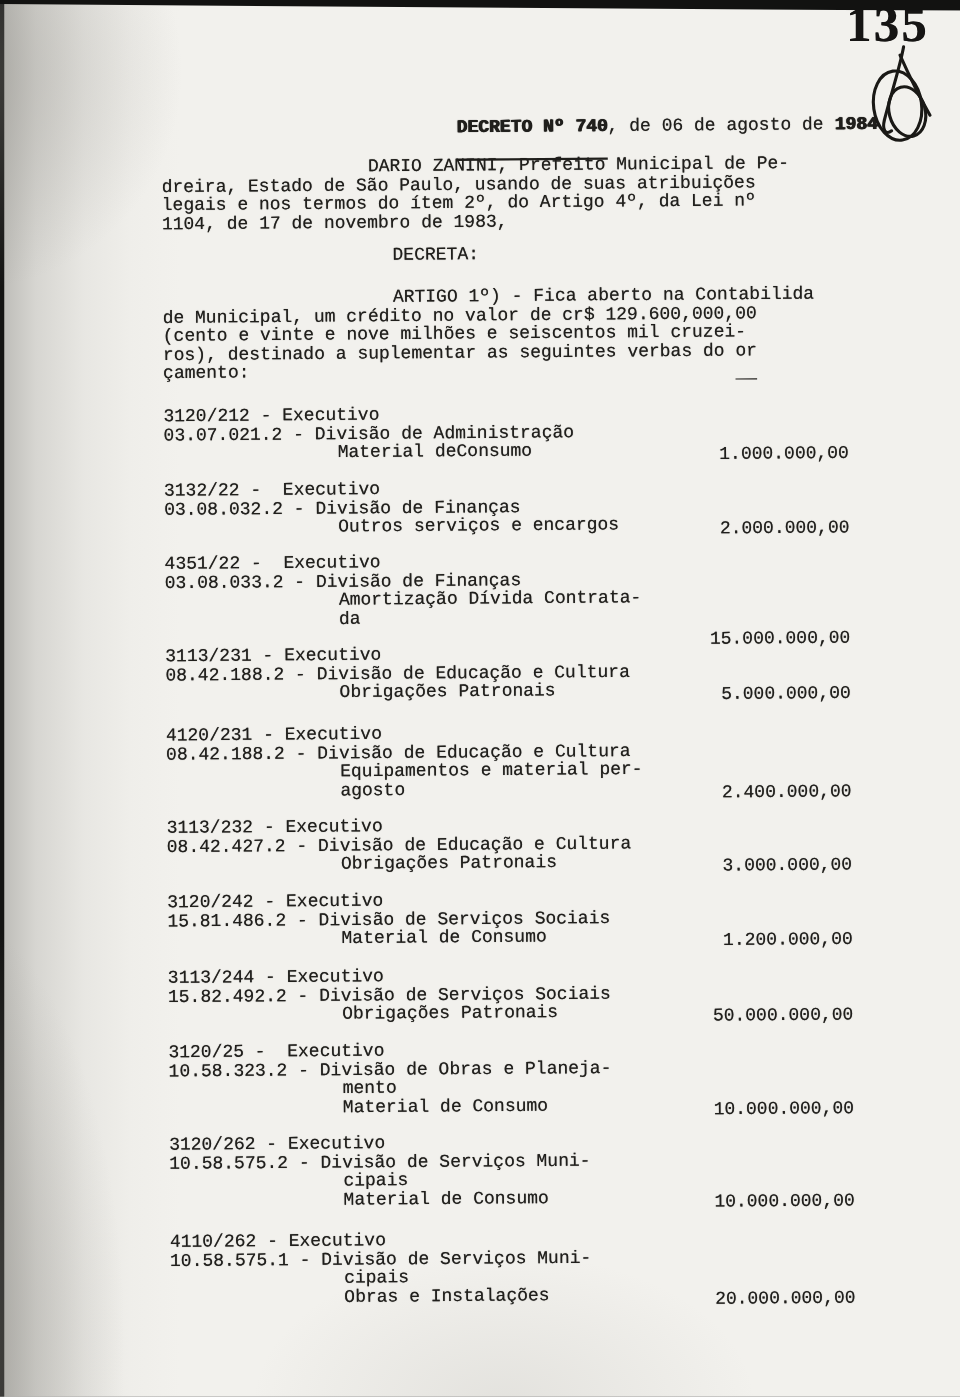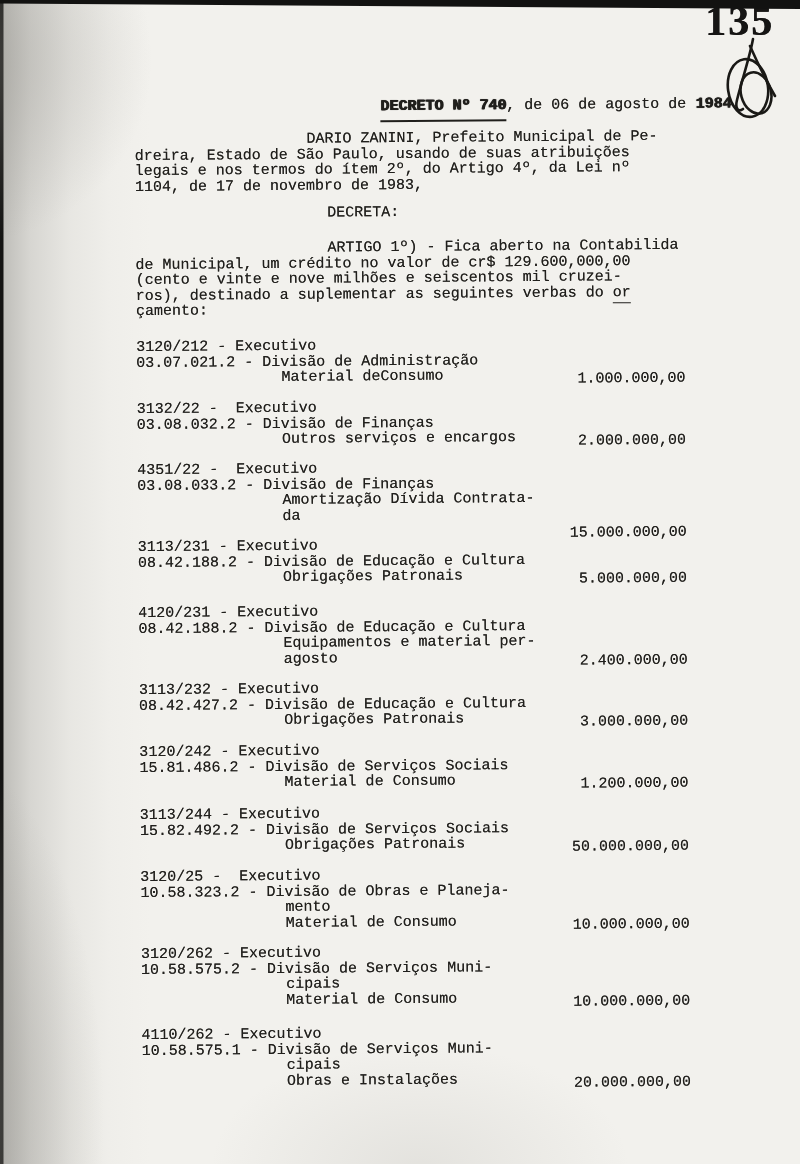--- a/index.html
+++ b/index.html
@@ -41,39 +41,39 @@
     font-weight:bold;font-size:42px;letter-spacing:2px;
     color:#161514;
     text-shadow:0.5px 0 #161514;
   }
   .paraph{position:absolute;left:712px;top:36px;z-index:2;}
   .tline,.row{white-space:pre;min-height:15.5px;}
   .title{position:absolute;left:330px;top:83px;white-space:pre;}
   .decree-head{
     font-weight:bold;
     border-bottom:2.5px solid currentColor;
-    padding-bottom:5px;
+    padding-bottom:17px;
     text-shadow:0.8px 0 currentColor,0 0 0.7px rgba(28,27,24,0.9);
   }
   .overstruck{
     font-weight:bold;
     text-shadow:0.9px 0 currentColor,0 0 0.8px rgba(28,27,24,0.95);
     margin-top:21px;
   }
   .para1{position:absolute;left:138px;top:131px;}
   .para1 .tline:first-child{padding-left:172px;}
   .decreta{position:absolute;left:330px;top:205px;}
   .para2{position:absolute;left:138px;top:240px;}
   .para2 .tline:first-child{padding-left:192px;}
-  .u{border-bottom:1.6px solid currentColor;padding-bottom:1px;}
+  .u{border-bottom:1.6px solid currentColor;padding-bottom:14px;}
   .items{position:absolute;inset:0;}
   .item{position:absolute;left:138px;right:0;}
   .item .row{position:relative;}
   .item .row.obj{margin-left:145px;}
-  .amount{position:absolute;right:113px;top:4px;}
+  .amount{position:absolute;right:91px;top:4px;}
   .item:nth-of-type(1){top:338px;}
   .item:nth-of-type(2){top:400px;}
   .item:nth-of-type(3){top:461px;}
   .item:nth-of-type(4){top:538px;}
   .item:nth-of-type(5){top:604px;}
   .item:nth-of-type(6){top:681px;}
   .item:nth-of-type(7){top:743px;}
   .item:nth-of-type(8){top:806px;}
   .item:nth-of-type(9){top:868px;}
   .item:nth-of-type(10){top:945px;}

